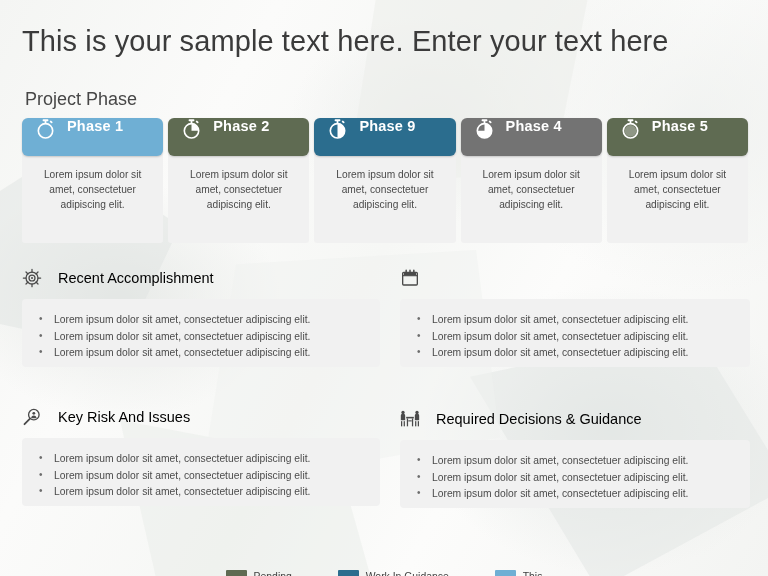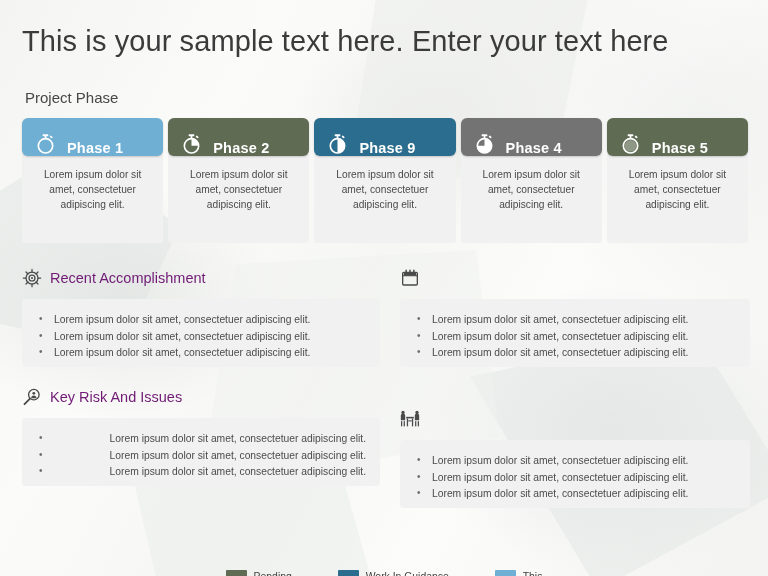--- a/index.html
+++ b/index.html
@@ -60,21 +60,21 @@
     color: #3b3b3b;
     letter-spacing: 0.1px;
     white-space: nowrap;
   }
 
   
   #phase-label {
     position: absolute;
     left: 25px;
     top: 89px;
-    font-size: 15px;
+    font-size: 18px;
     color: #474747;
     text-align: right;
   }
 
   
   #phase-strip {
     position: absolute;
     left: 22px;
     top: 118px;
     width: 726px;
@@ -84,21 +84,21 @@
   }
   .phase-card {
     flex: 1;
     display: flex;
     flex-direction: column;
   }
   .phase-head {
     height: 38px;
     border-radius: 6px;
     display: flex;
-    align-items: flex-end;
+    align-items: flex-start;
     padding-left: 12px;
     gap: 10px;
     box-shadow: 0 1px 2px rgba(0,0,0,0.18);
     position: relative;
     z-index: 2;
   }
   .phase-head .ico { width: 23px; height: 23px; flex: none; }
   .phase-title {
     color: #ffffff;
     font-size: 14.5px;
@@ -121,21 +121,22 @@
   .section { position: absolute; }
   .sec-head {
     display: flex;
     align-items: center;
     gap: 8px;
     height: 24px;
   }
   .sec-head .ico { width: 20px; height: 20px; flex: none; }
   .sec-title {
     font-size: 14.5px;
-    color: #701a75;
+    color: #000000;
+    margin-left: 8px;
   }
   .sec-panel {
     margin-top: 9px;
     background: #f1f1f1;
     border-radius: 4px;
     padding: 13px 14px 13px 10px;
   }
   .sec-panel ul { list-style: none; }
   .sec-panel li {
     position: relative;
@@ -148,21 +149,21 @@
     content: "\2022";
     position: absolute;
     left: 7px;
     top: -1px;
     font-size: 10px;
     color: #6d6d6d;
   }
 
   #sec-recent   { left: 22px;  top: 266px; width: 358px; }
   #sec-upcoming { left: 400px; top: 266px; width: 350px; }
-  #sec-risk     { left: 22px;  top: 385px; width: 358px; text-align: right; }
+  #sec-risk     { left: 22px;  top: 405px; width: 358px; }
   #sec-decision { left: 400px; top: 407px; width: 350px; }
   #sec-recent   .sec-panel { height: 68px; }
   #sec-upcoming .sec-panel { height: 68px; }
   #sec-risk     .sec-panel { height: 68px; }
   #sec-decision .sec-panel { height: 68px; }
 
   
   #legend {
     position: absolute;
     left: 0;
@@ -333,20 +334,21 @@
           <rect x="4.4" y="14.6" width="1.5" height="6.2"></rect>
           <circle cx="20.4" cy="4.2" r="2.0"></circle>
           <path d="M17.8 8.0c0-1.6 1.2-2.6 2.6-2.6s2.6 1.0 2.6 2.6v5.4h-5.2z"></path>
           <rect x="18.1" y="14.6" width="1.5" height="6.2"></rect>
           <rect x="21.3" y="14.6" width="1.5" height="6.2"></rect>
           <rect x="7.4" y="9.4" width="9.2" height="1.9"></rect>
           <rect x="8.2" y="11.3" width="1.5" height="9.5"></rect>
           <rect x="14.3" y="11.3" width="1.5" height="9.5"></rect>
           <rect x="9.9" y="13.6" width="4.2" height="1.3"></rect>
         </svg></span>
+      <span class="sec-title">Required Decisions &amp; Guidance</span>
     </div>
     <div class="sec-panel">
       <ul>
         <li>Lorem ipsum dolor sit amet, consectetuer adipiscing elit.</li>
         <li>Lorem ipsum dolor sit amet, consectetuer adipiscing elit.</li>
         <li>Lorem ipsum dolor sit amet, consectetuer adipiscing elit.</li>
       </ul>
     </div>
   </div>
 

